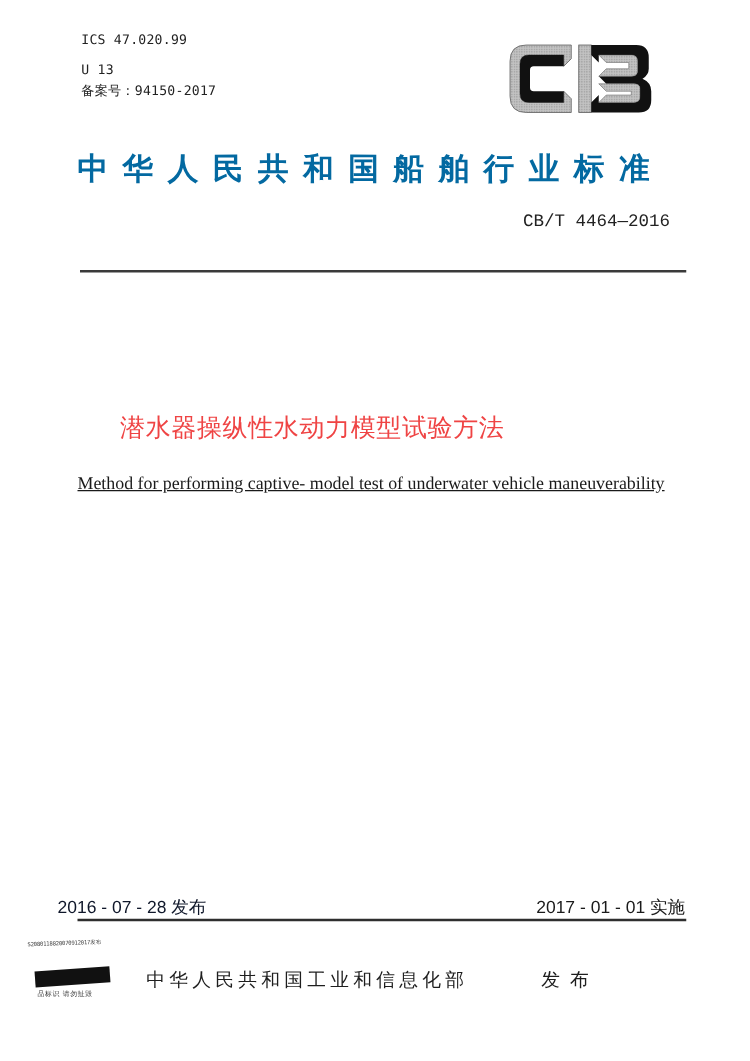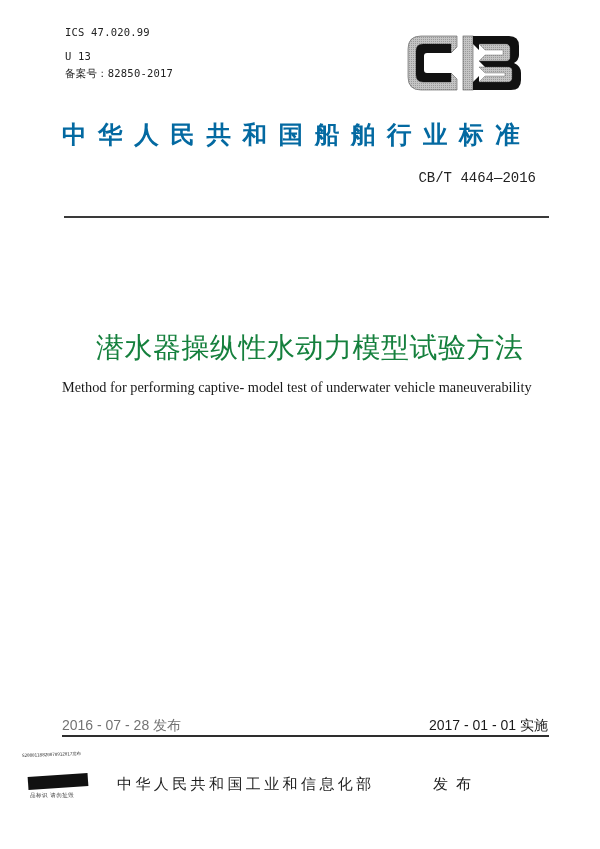--- a/index.html
+++ b/index.html
@@ -57,41 +57,42 @@
       left: 64px;
       top: 216px;
       width: 485px;
       height: 1.5px;
       background: #3a3a3a;
     }
 
     .doc-title-zh {
       left: 96px;
       top: 329px;
-      font-size: 28px;
+      font-size: 20px;
       letter-spacing: 0.5px;
-      color: #15803d;
+      color: #ef4444;
       white-space: nowrap;
     }
 
     .doc-title-en {
       left: 62px;
       top: 379px;
       font-family: "Liberation Serif", "DejaVu Serif", serif;
       font-size: 14.3px;
       color: #1a1a1a;
       white-space: nowrap;
+      text-decoration: underline;
     }
 
     .date-left {
-      left: 62px;
+      left: 46px;
       top: 717px;
       font-family: "Liberation Sans", "DejaVu Sans", sans-serif;
       font-size: 14px;
-      color: #737373;
+      color: #0f172a;
       white-space: nowrap;
     }
     .date-right {
       right: 52px;
       top: 717px;
       font-family: "Liberation Sans", "DejaVu Sans", sans-serif;
       font-size: 14px;
       color: #1a1a1a;
       white-space: nowrap;
     }
@@ -147,21 +148,21 @@
       color: #1e1e1e;
       white-space: nowrap;
       font-family: Liberation Mono, monospace;
     }
   </style>
 </head>
 <body>
 
 <div class="abs meta-line" style="left:65px; top:24px;">ICS 47.020.99</div>
 <div class="abs meta-line" style="left:65px; top:48px;">U 13</div>
-<div class="abs meta-line" style="left:65px; top:65px;">备案号：82850-2017</div>
+<div class="abs meta-line" style="left:65px; top:65px;">备案号：94150-2017</div>
 
 <div class="abs logo">
   <svg width="120" height="60" viewBox="0 0 120 60" xmlns="http://www.w3.org/2000/svg">
     <defs>
       <pattern id="hatch" width="2" height="2" patternUnits="userSpaceOnUse">
         <rect width="2" height="2" fill="#c4c4c4"></rect>
         <rect width="1" height="1" fill="#9a9a9a"></rect>
       </pattern>
     </defs>
 

